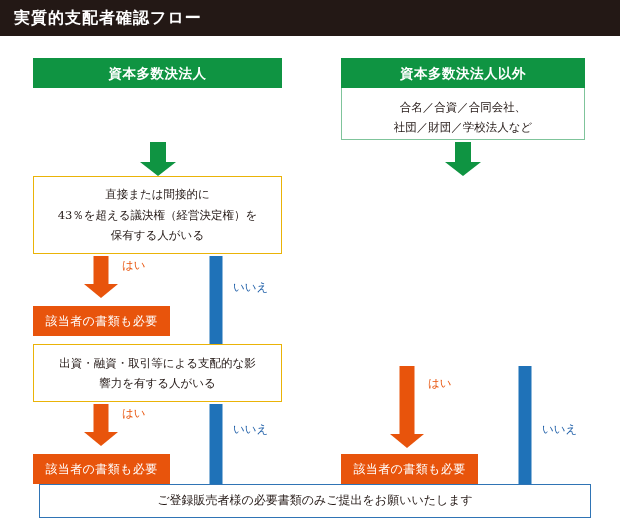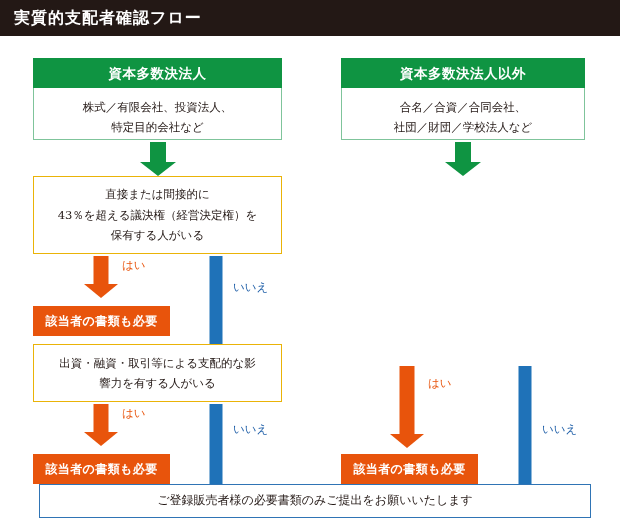--- a/index.html
+++ b/index.html
@@ -90,21 +90,21 @@
     border: 1px solid #2f74b5;
     font-size: 12px;
   }
 
   
   .orange-box {
     position: absolute;
     box-sizing: border-box;
     background: #e8540c;
     color: #ffffff;
-    font-weight: bold;
+    font-weight: normal;
     font-size: 12px;
     text-align: center;
     display: flex;
     align-items: center;
     justify-content: center;
     letter-spacing: .4px;
   }
 
   
   .arrow { position: absolute; }
@@ -135,24 +135,20 @@
 <body>
 
 <div class="title-bar">
   <div class="title-text">実質的支配者確認フロー</div>
 </div>
 
 <div class="canvas">
 
   <div class="cat-card" style="left:33px; top:22px; width:249px;">
     <div class="cat-head">資本多数決法人</div>
-    <div class="cat-body">
-      <div>株式／有限会社、投資法人、</div>
-      <div>特定目的会社など</div>
-    </div>
   </div>
 
   <div class="arrow green" style="left:140px; top:106px; width:36px; height:34px;">
     <div class="shaft" style="width:16px; height:20px;"></div>
     <div class="head" style="border-width:14px 18px 0 18px;"></div>
   </div>
 
   <div class="box" style="left:33px; top:140px; width:249px; height:78px;">
     <div class="inner">
       <div>直接または間接的に</div>

